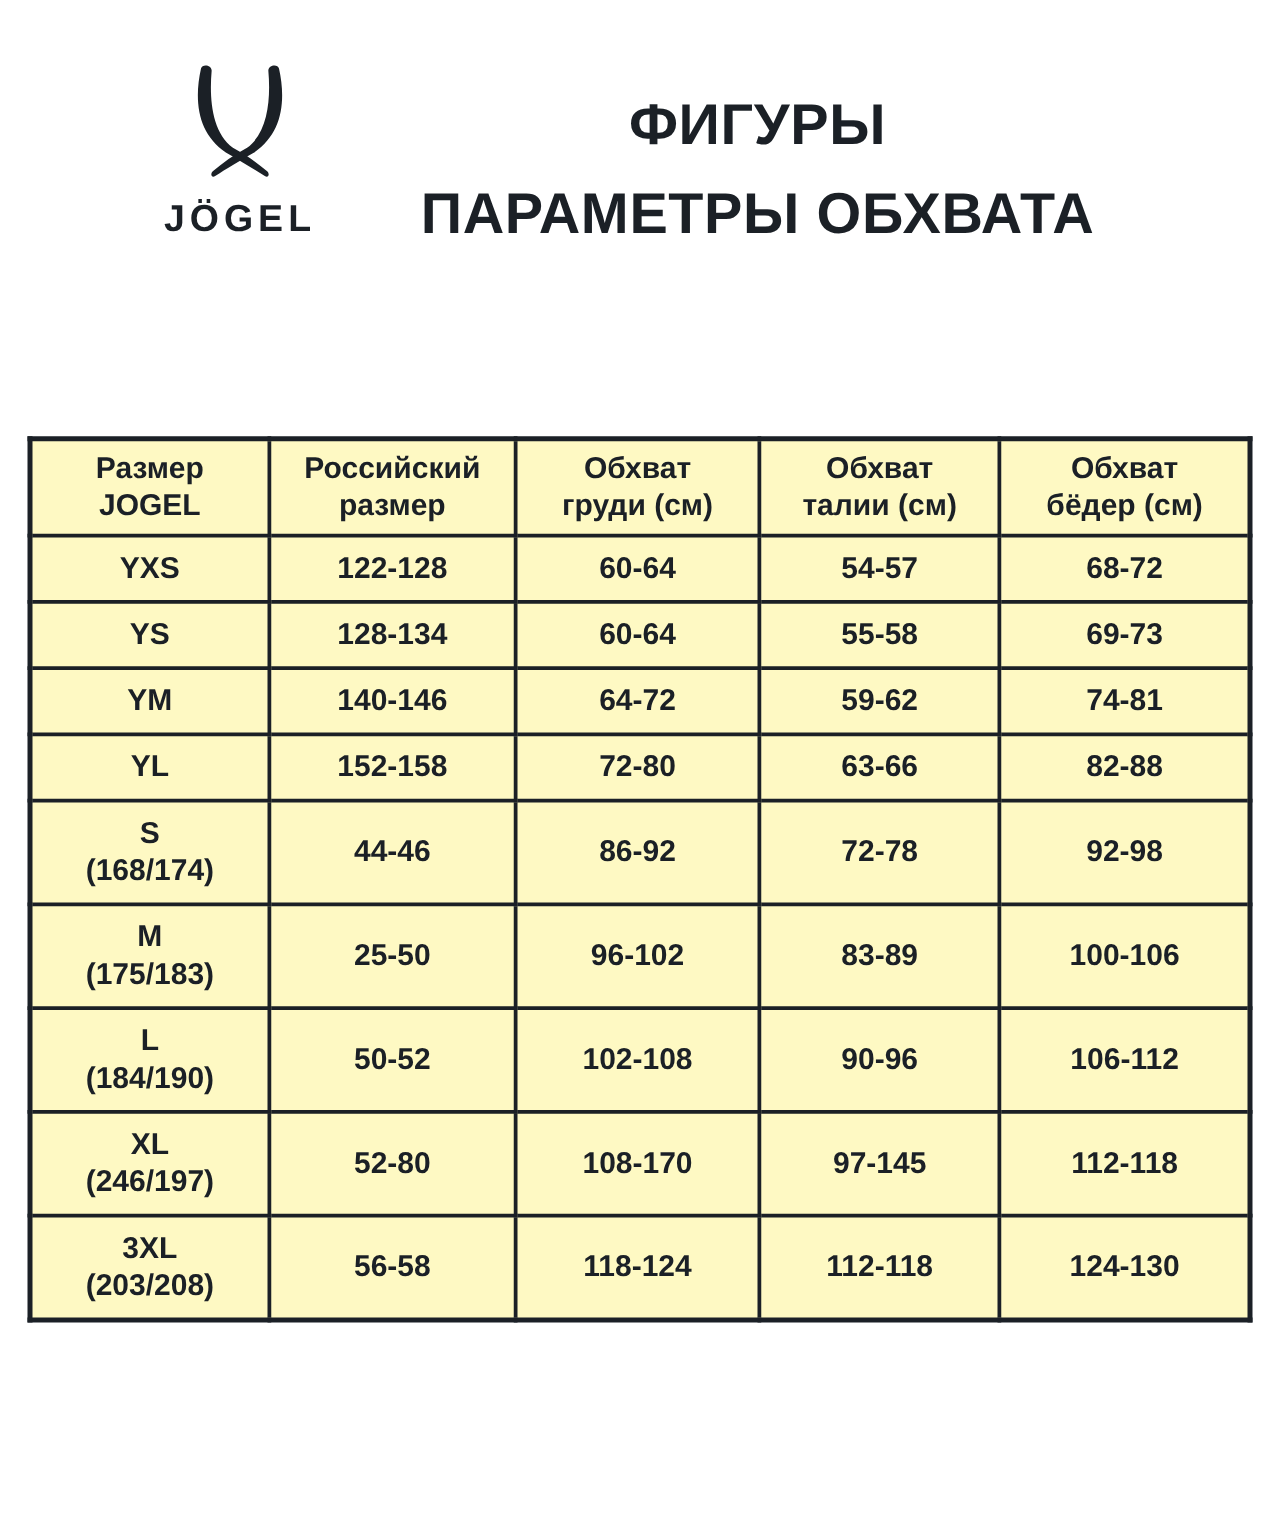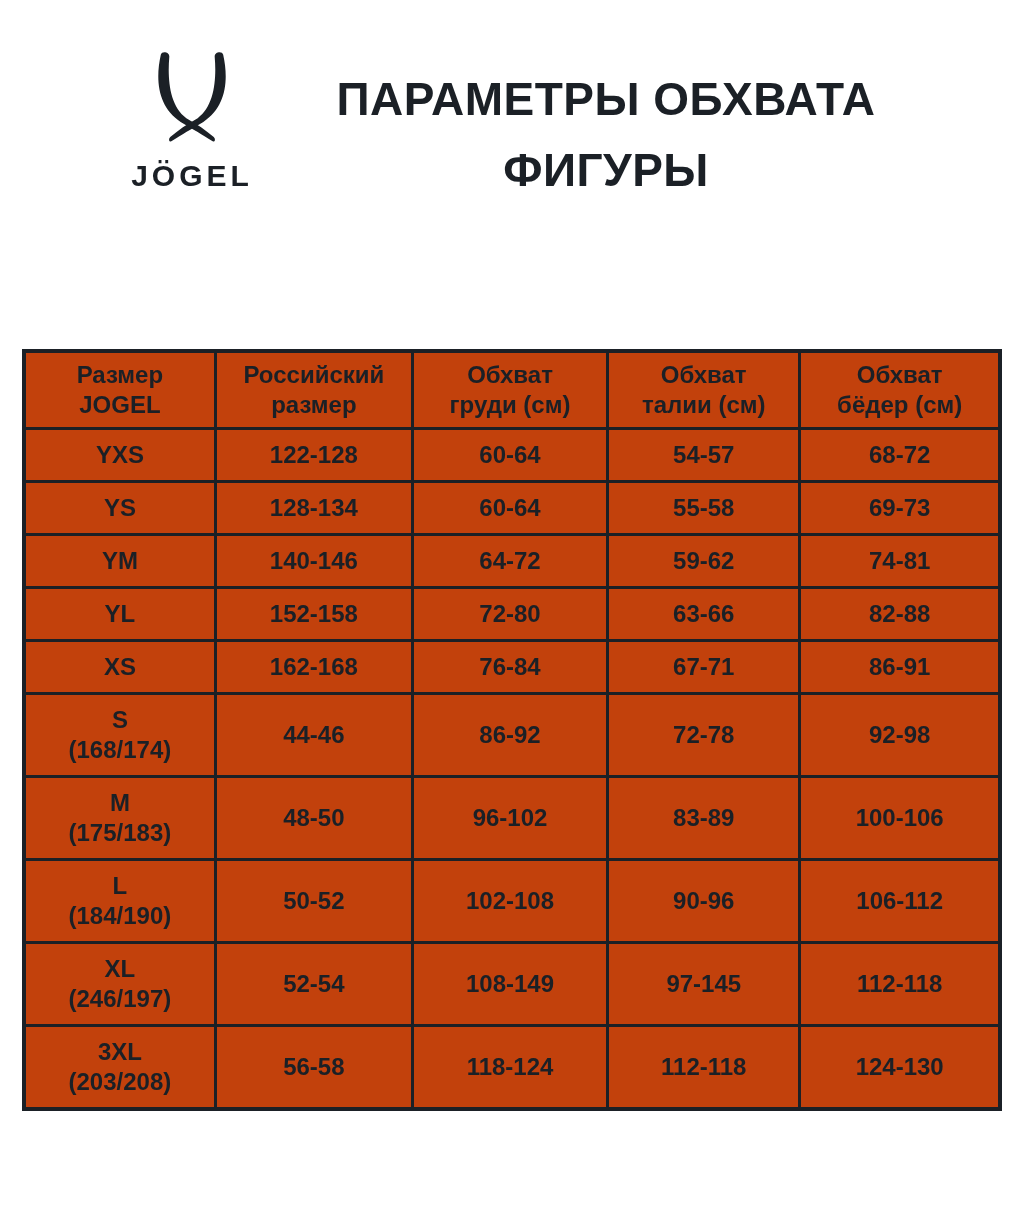--- a/index.html
+++ b/index.html
@@ -68,21 +68,21 @@
     border-collapse: collapse;
     table-layout: fixed;
     border: 4px solid #1b2026;
   }
   .size-table th,
   .size-table td {
     border: 3px solid #1b2026;
     text-align: center;
     vertical-align: middle;
     white-space: pre-line;
-    background: #c2410c;
+    background: #fef9c3;
   }
   .size-table th {
     font-size: 24px;
     font-weight: bold;
     line-height: 30px;
     padding: 7px 4px;
   }
   .size-table td {
     font-size: 24px;
     font-weight: bold;
@@ -109,22 +109,22 @@
         C 50,81 38,88 29,94
         C 26,96 24.5,92.5 27,90
         C 35,83 45,76 56,70
         C 74,57 76,28 74,5
         C 73.6,0 82,-1.5 83,3 Z"></path>
     </svg>
     <span class="brand-text">JÖGEL</span>
   </div>
 
   <h1 class="page-title">
+    <span>ФИГУРЫ</span>
     <span>ПАРАМЕТРЫ ОБХВАТА</span>
-    <span>ФИГУРЫ</span>
   </h1>
 
   <table class="size-table">
     <colgroup>
       <col style="width:19.6%">
       <col style="width:20.2%">
       <col style="width:20.0%">
       <col style="width:19.7%">
       <col style="width:20.5%">
     </colgroup>
@@ -165,55 +165,48 @@
           <td>74-81</td>
         </tr>
         <tr>
           <td>YL</td>
           <td>152-158</td>
           <td>72-80</td>
           <td>63-66</td>
           <td>82-88</td>
         </tr>
         <tr>
-          <td>XS</td>
-          <td>162-168</td>
-          <td>76-84</td>
-          <td>67-71</td>
-          <td>86-91</td>
-        </tr>
-        <tr>
           <td>S
 (168/174)</td>
           <td>44-46</td>
           <td>86-92</td>
           <td>72-78</td>
           <td>92-98</td>
         </tr>
         <tr>
           <td>M
 (175/183)</td>
-          <td>48-50</td>
+          <td>25-50</td>
           <td>96-102</td>
           <td>83-89</td>
           <td>100-106</td>
         </tr>
         <tr>
           <td>L
 (184/190)</td>
           <td>50-52</td>
           <td>102-108</td>
           <td>90-96</td>
           <td>106-112</td>
         </tr>
         <tr>
           <td>XL
 (246/197)</td>
-          <td>52-54</td>
-          <td>108-149</td>
+          <td>52-80</td>
+          <td>108-170</td>
           <td>97-145</td>
           <td>112-118</td>
         </tr>
         <tr>
           <td>3XL
 (203/208)</td>
           <td>56-58</td>
           <td>118-124</td>
           <td>112-118</td>
           <td>124-130</td>

